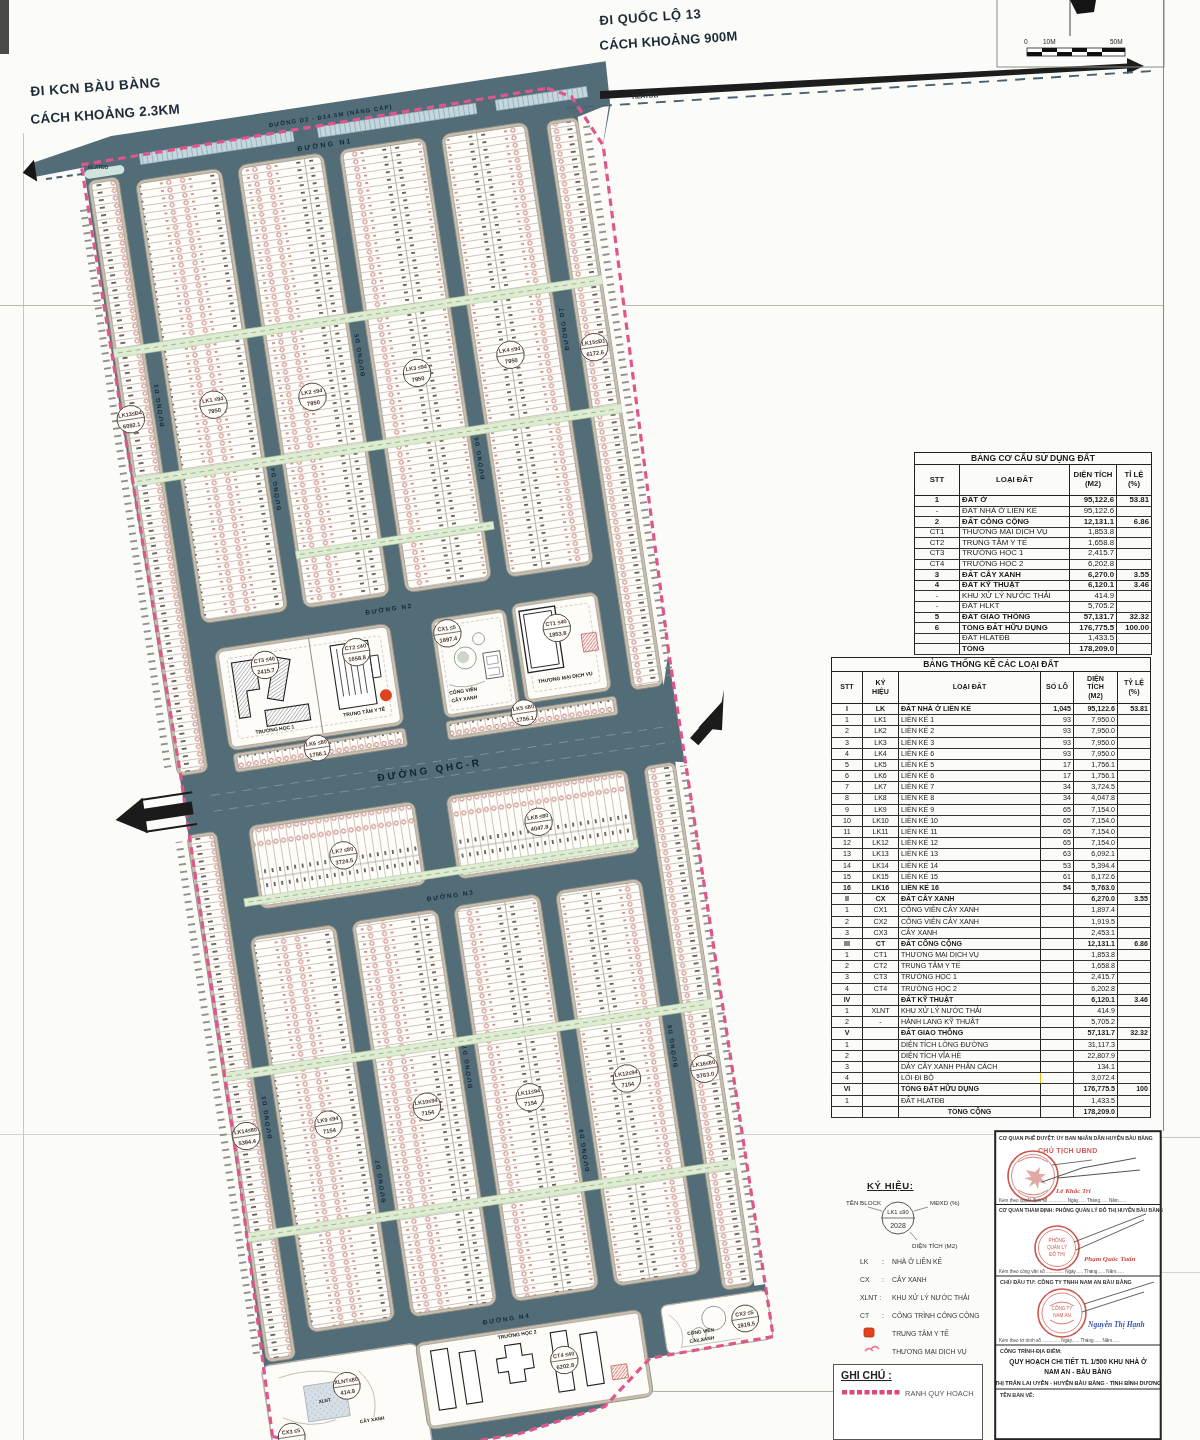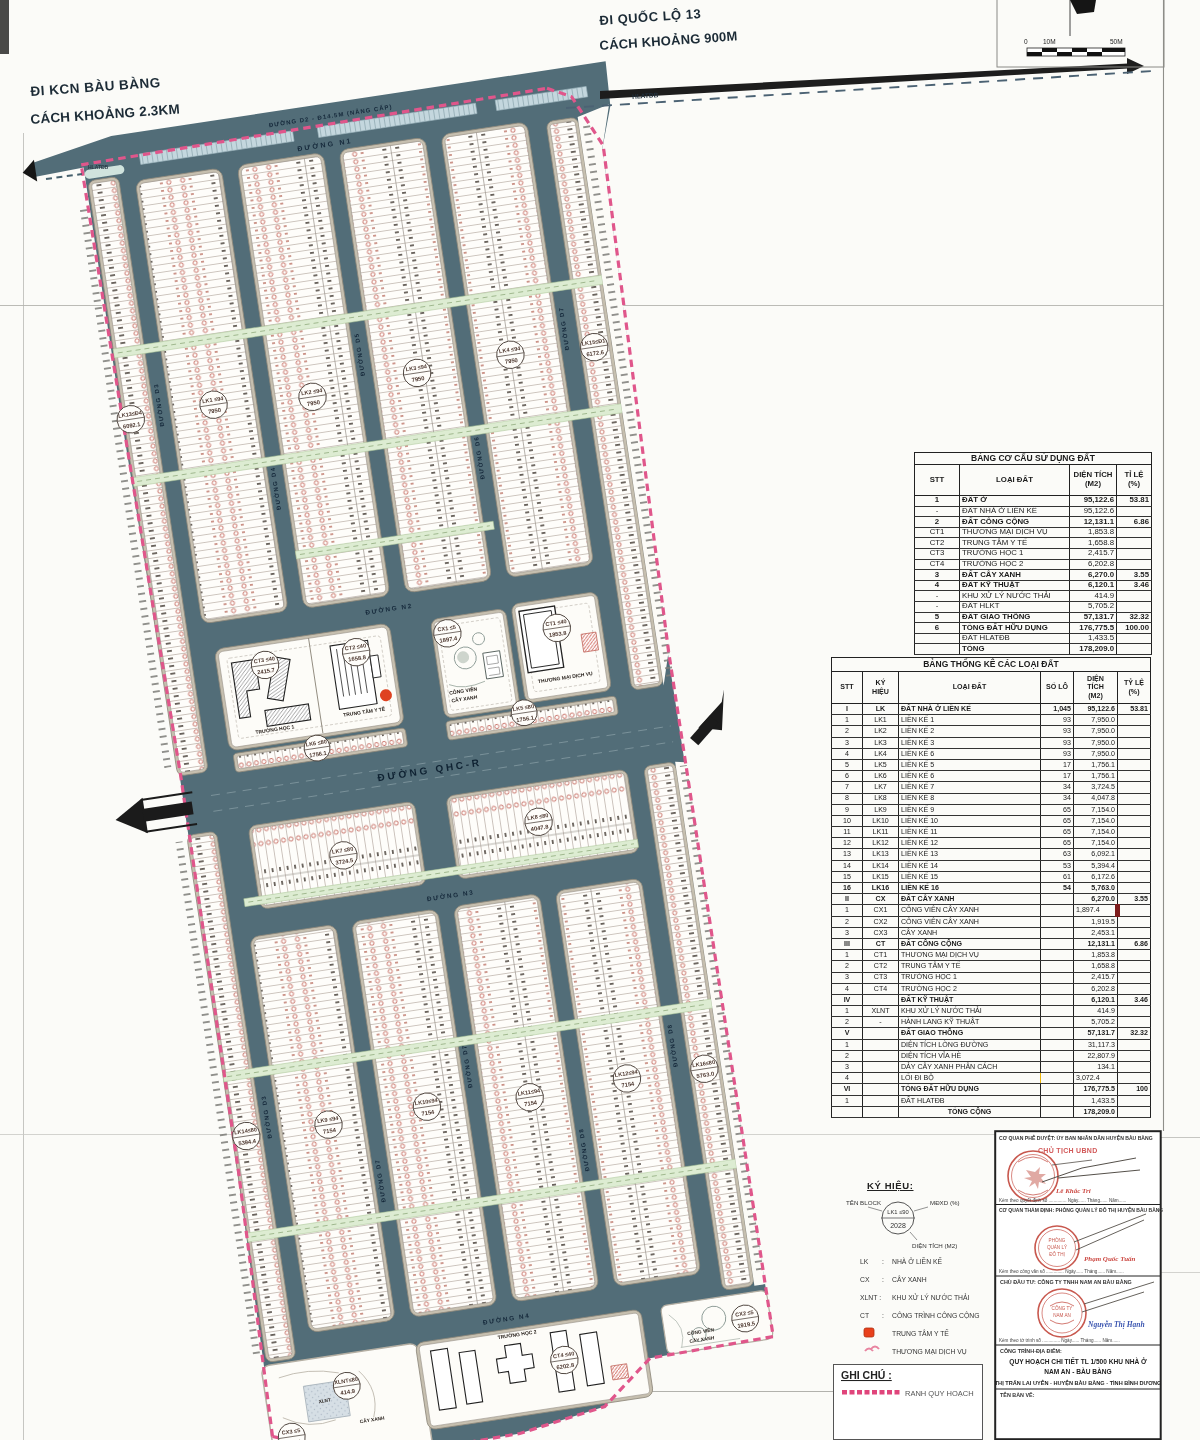--- a/index.html
+++ b/index.html
@@ -703,21 +703,21 @@
             <td style="border-right:1px solid #222;border-bottom:0.8px solid #333;">ĐẤT CÂY XANH</td>
             <td style="text-align:right;border-right:1px solid #222;border-bottom:0.8px solid #333;"></td>
             <td style="text-align:right;border-right:1px solid #222;border-bottom:0.8px solid #333;">6,270.0</td>
             <td style="text-align:right;border-bottom:0.8px solid #333;">3.55</td>
           </tr>
           <tr style="font-weight:normal;">
             <td style="height:10.2px;text-align:center;border-right:1px solid #222;border-bottom:0.8px solid #333;">1</td>
             <td style="text-align:center;border-right:1px solid #222;border-bottom:0.8px solid #333;">CX1</td>
             <td style="border-right:1px solid #222;border-bottom:0.8px solid #333;">CÔNG VIÊN CÂY XANH</td>
             <td style="text-align:right;border-right:1px solid #222;border-bottom:0.8px solid #333;"></td>
-            <td style="border-right:5px solid #7f1d1d;border-bottom:0.8px solid #333;">1,897.4</td>
+            <td style="text-align:right;border-right:1px solid #7f1d1d;border-bottom:0.8px solid #333;">1,897.4</td>
             <td style="text-align:right;border-bottom:0.8px solid #333;"></td>
           </tr>
           <tr style="font-weight:normal;">
             <td style="height:10.2px;text-align:center;border-right:1px solid #222;border-bottom:0.8px solid #333;">2</td>
             <td style="text-align:center;border-right:1px solid #222;border-bottom:0.8px solid #333;">CX2</td>
             <td style="border-right:1px solid #222;border-bottom:0.8px solid #333;">CÔNG VIÊN CÂY XANH</td>
             <td style="text-align:right;border-right:1px solid #222;border-bottom:0.8px solid #333;"></td>
             <td style="text-align:right;border-right:1px solid #222;border-bottom:0.8px solid #333;">1,919.5</td>
             <td style="text-align:right;border-bottom:0.8px solid #333;"></td>
           </tr>
@@ -823,21 +823,21 @@
             <td style="border-right:1px solid #222;border-bottom:0.8px solid #333;">DẢY CÂY XANH PHÂN CÁCH</td>
             <td style="text-align:right;border-right:1px solid #222;border-bottom:0.8px solid #333;"></td>
             <td style="text-align:right;border-right:1px solid #222;border-bottom:0.8px solid #333;">134.1</td>
             <td style="text-align:right;border-bottom:0.8px solid #333;"></td>
           </tr>
           <tr style="font-weight:normal;">
             <td style="height:10.2px;text-align:center;border-right:1px solid #222;border-bottom:0.8px solid #333;">4</td>
             <td style="text-align:center;border-right:1px solid #222;border-bottom:0.8px solid #333;"></td>
             <td style="border-right:1px solid #eab308;border-bottom:0.8px solid #333;">LỐI ĐI BỘ</td>
             <td style="text-align:right;border-right:1px solid #222;border-bottom:0.8px solid #333;"></td>
-            <td style="border-right:1px solid #222;border-bottom:0.8px solid #333;">3,072.4</td>
+            <td style="text-align:right;border-right:1px solid #222;border-bottom:0.8px solid #333;">3,072.4</td>
             <td style="text-align:right;border-bottom:0.8px solid #333;"></td>
           </tr>
           <tr style="font-weight:bold;">
             <td style="height:10.2px;text-align:center;border-right:1px solid #222;border-bottom:0.8px solid #333;">VI</td>
             <td style="text-align:center;border-right:1px solid #222;border-bottom:0.8px solid #333;"></td>
             <td style="border-right:1px solid #222;border-bottom:0.8px solid #333;">TỔNG ĐẤT HỮU DỤNG</td>
             <td style="text-align:right;border-right:1px solid #222;border-bottom:0.8px solid #333;"></td>
             <td style="text-align:right;border-right:1px solid #222;border-bottom:0.8px solid #333;">176,775.5</td>
             <td style="text-align:right;border-bottom:0.8px solid #333;">100</td>
           </tr>

